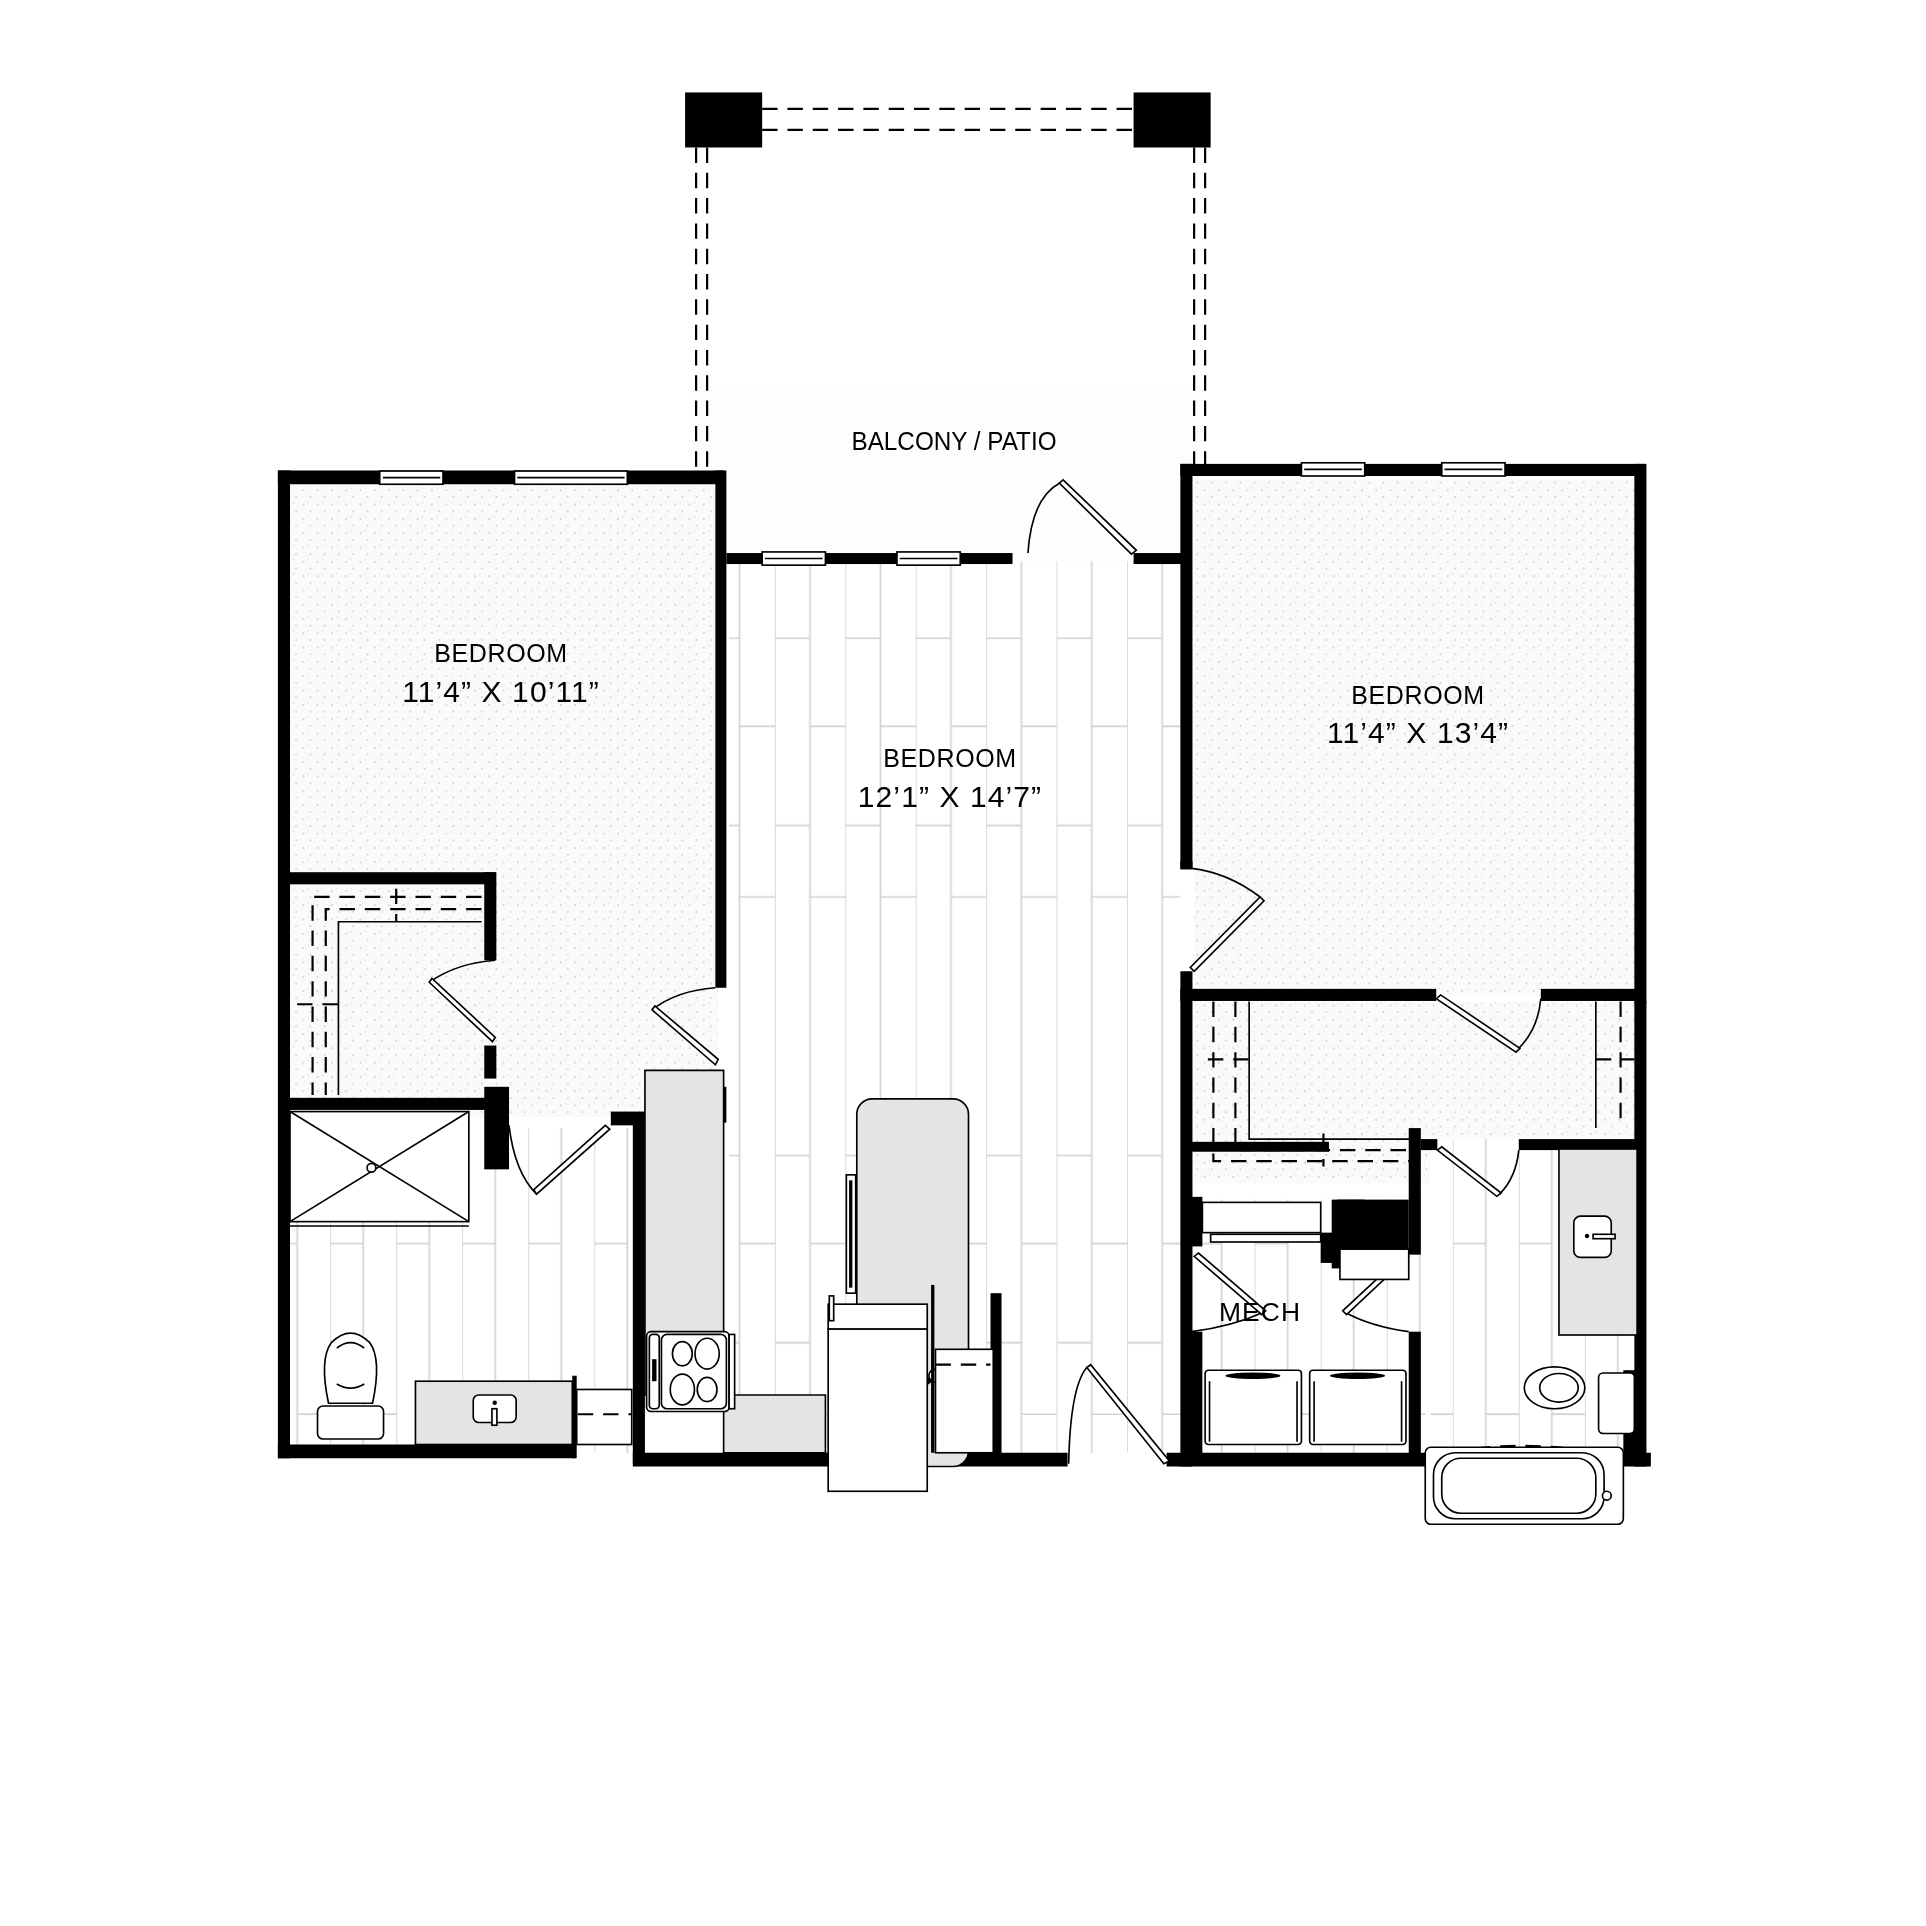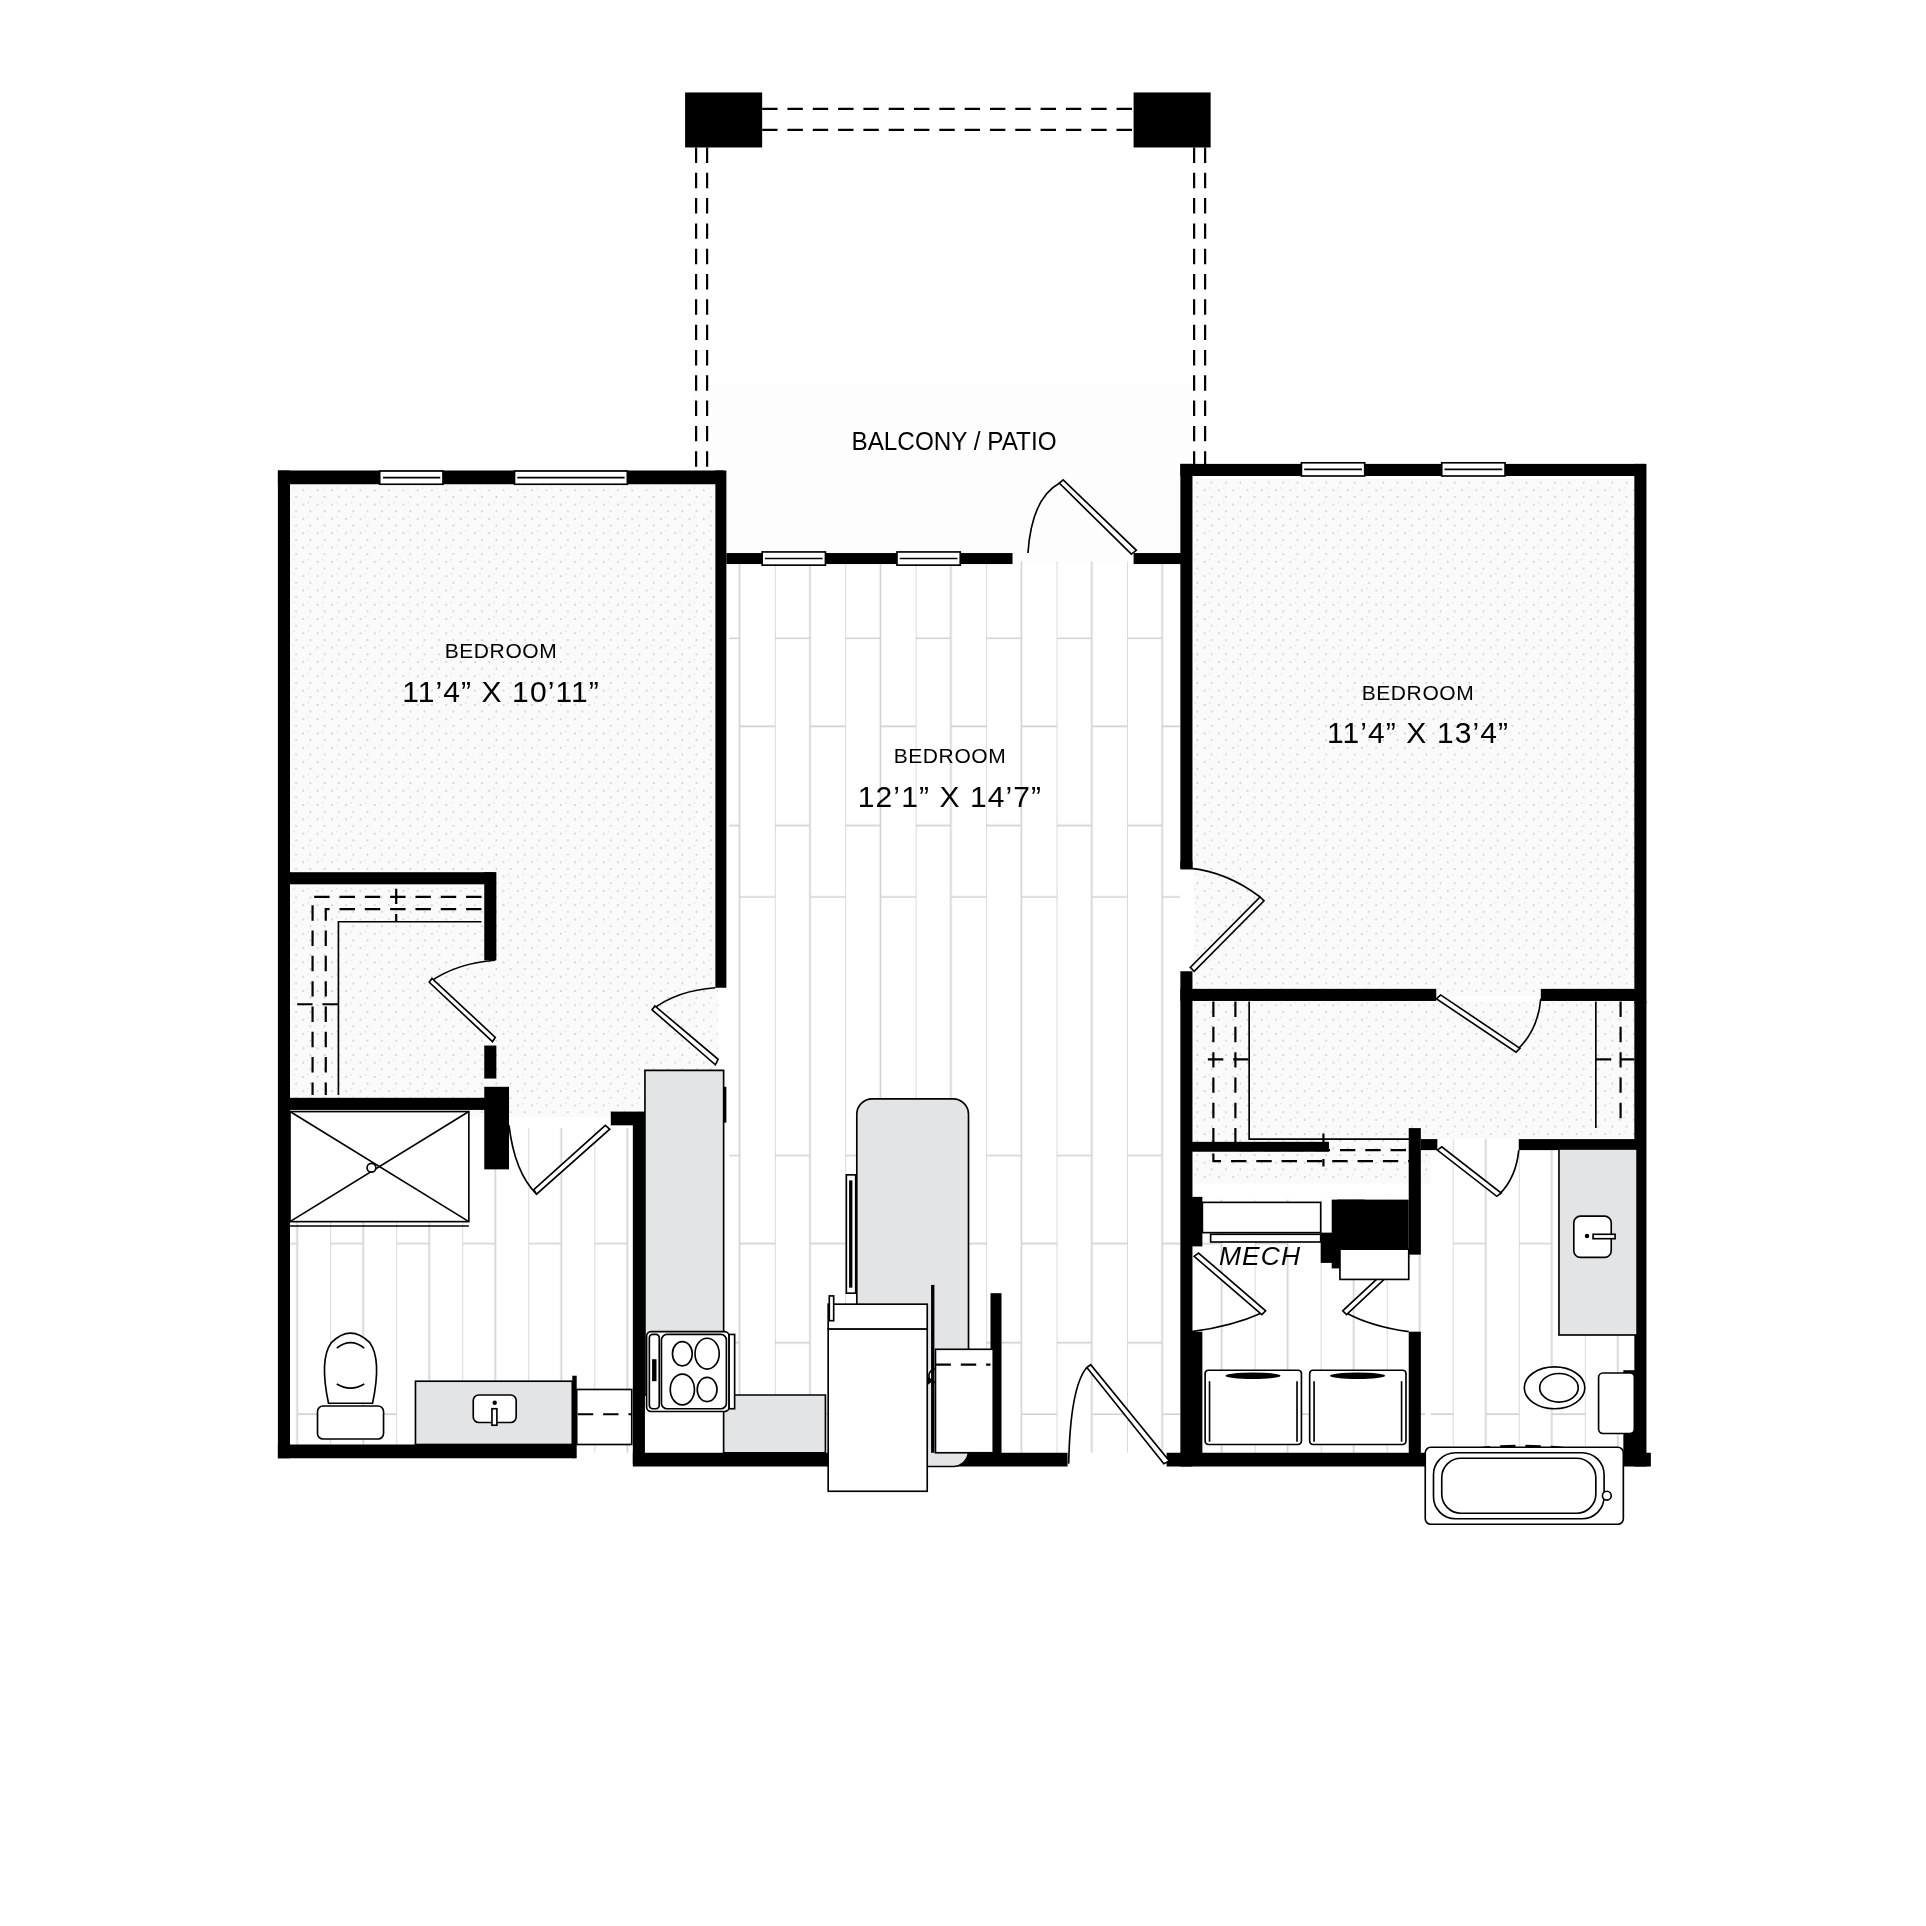--- a/index.html
+++ b/index.html
@@ -7,21 +7,21 @@
     #plan { position: absolute; left: 0; top: 0; width: 1926px; height: 1926px; }
     .label {
       position: absolute;
       font-family: "Liberation Sans", "DejaVu Sans", sans-serif;
       color: #000;
       text-align: center;
       line-height: 1.2;
       white-space: nowrap;
       transform: translateX(-50%);
     }
-    .room-name { font-size: 21px; letter-spacing: 0.6px; }
+    .room-name { font-size: 25px; letter-spacing: 0.6px; }
     .room-dim { font-size: 30px; letter-spacing: 1.1px; }
     .balcony-label { font-size: 26.4px; transform: translateX(-50%) scaleX(0.92); }
     .mech-label { font-size: 26.4px; letter-spacing: 1.1px; transform: none; text-align: left; }
     .wall { fill: #000; }
     .counter { fill: #e3e4e6; stroke: #000; stroke-width: 3; }
     .fixture { fill: #fff; stroke: #000; stroke-width: 3; }
     .thin { fill: none; stroke: #000; stroke-width: 3; }
     .dash { fill: none; stroke: #000; stroke-width: 4; stroke-dasharray: 28 18; }
     .window { fill: #fff; stroke: #000; stroke-width: 3; }
     .door-leaf { fill: #fff; stroke: #000; stroke-width: 3; }
@@ -337,14 +337,14 @@
 
 <div class="label room-name" style="left:501px; top:638px;">BEDROOM</div>
 <div class="label room-dim" style="left:501px; top:674px;">11’4” X 10’11”</div>
 
 <div class="label room-name" style="left:950px; top:743px;">BEDROOM</div>
 <div class="label room-dim" style="left:950px; top:779px;">12’1” X 14’7”</div>
 
 <div class="label room-name" style="left:1418px; top:680px;">BEDROOM</div>
 <div class="label room-dim" style="left:1418px; top:715px;">11’4” X 13’4”</div>
 
-<div class="label mech-label" style="left:1219px; top:1241px; transform:none;font-style:italic;">MECH</div>
+<div class="label mech-label" style="left:1219px; top:1297px; transform:none;">MECH</div>
 
 
 </body></html>

